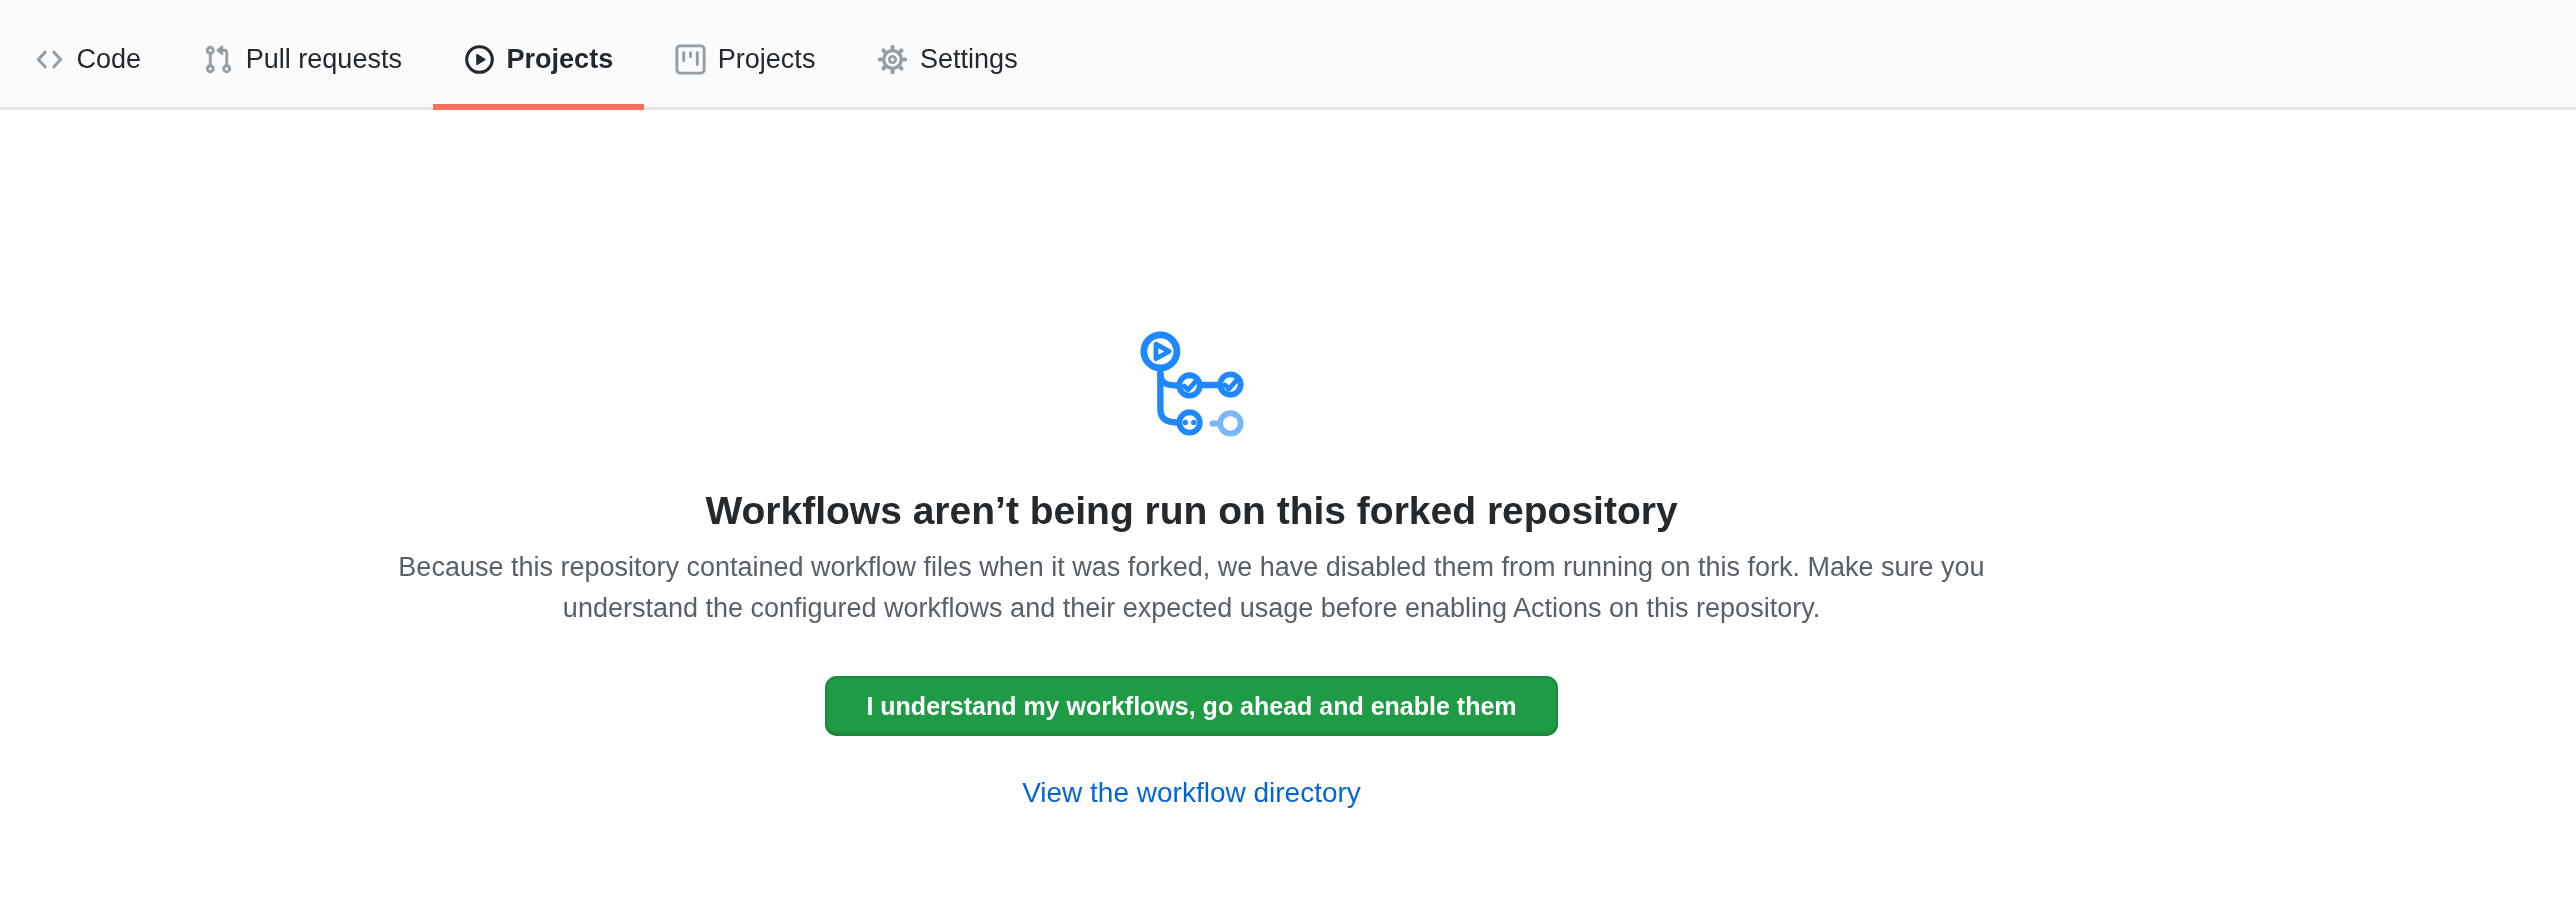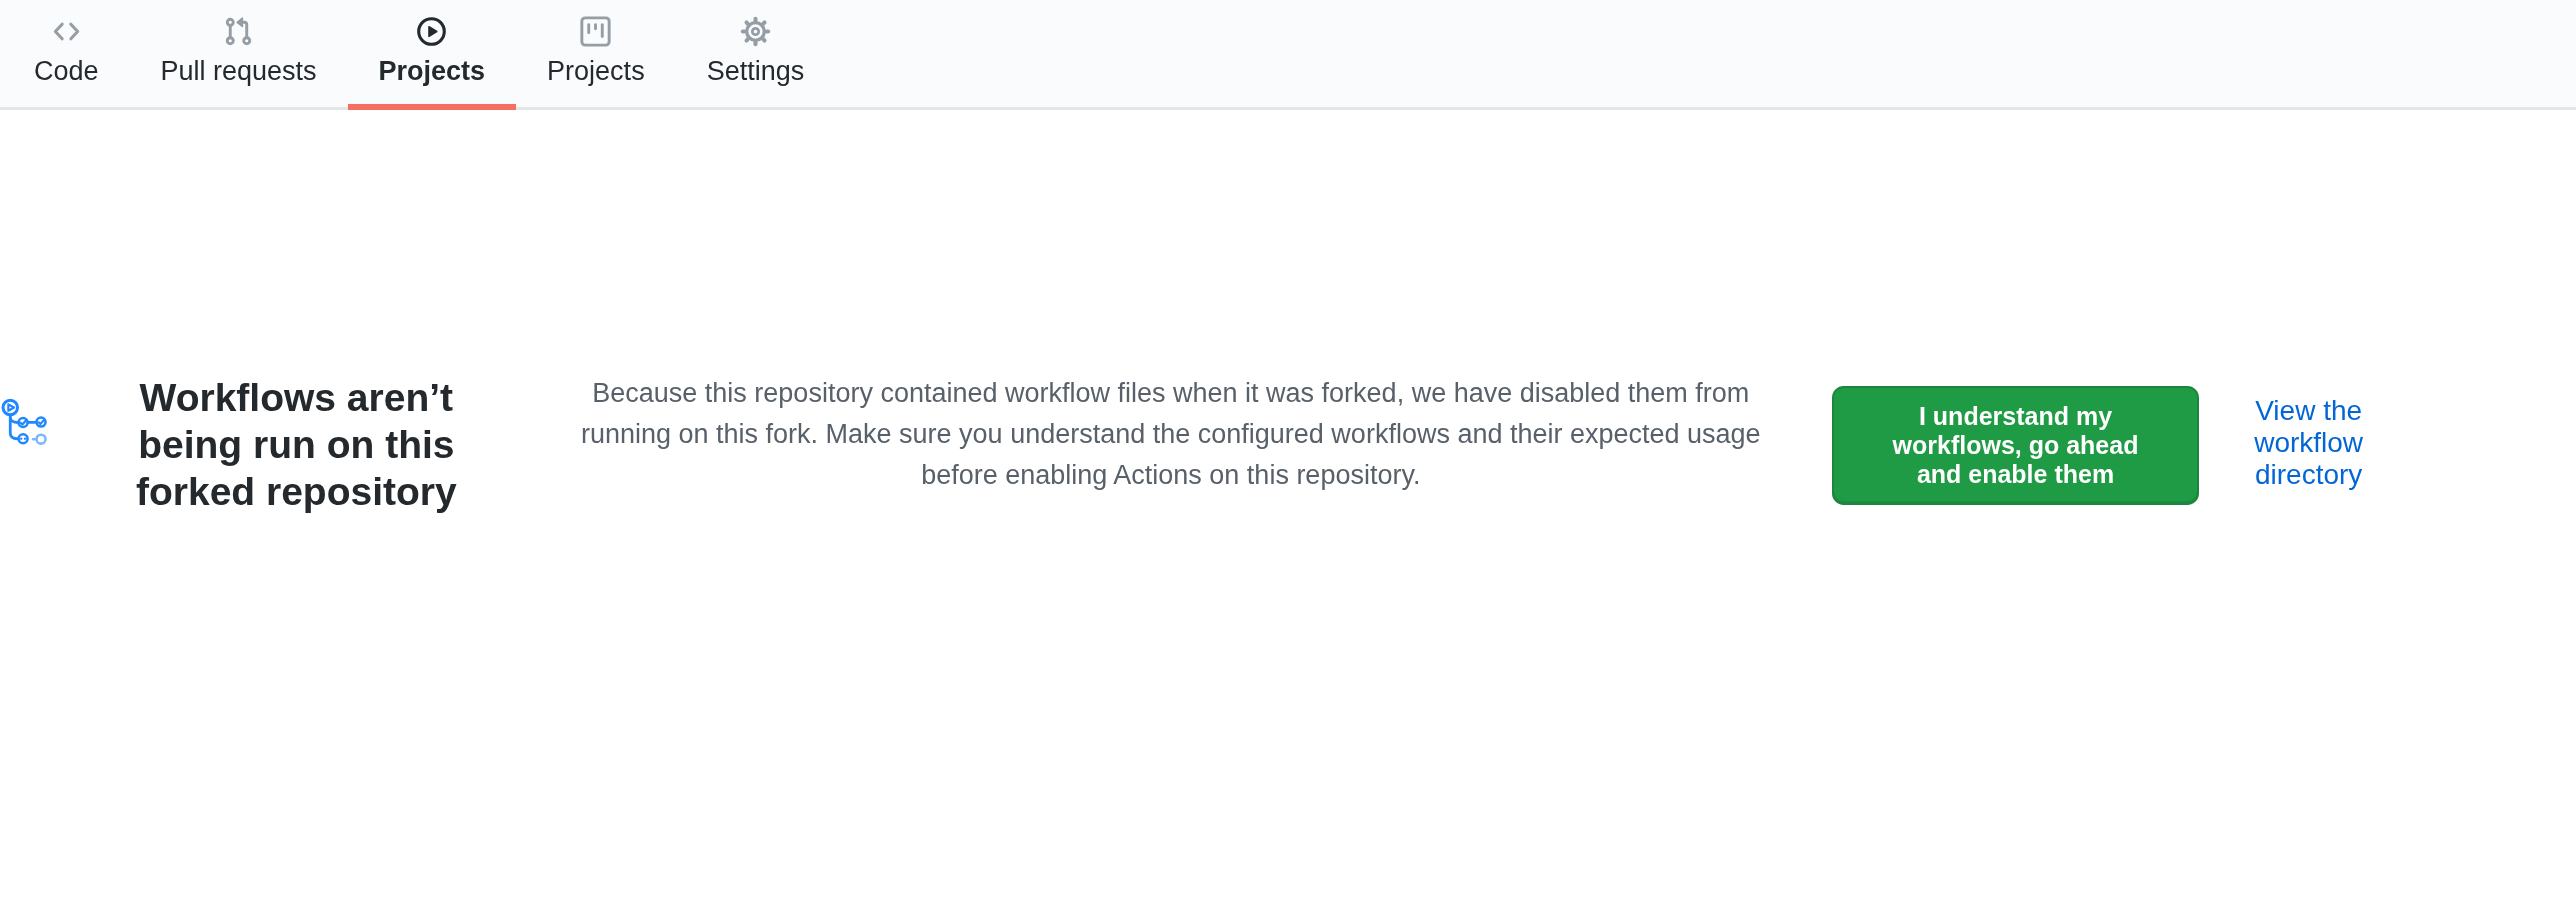--- a/index.html
+++ b/index.html
@@ -37,41 +37,40 @@
     position:relative;z-index:1;
     display:flex;align-items:stretch;
     height:110px;padding-left:2.9px;
   }
   .nav-tab{
     display:flex;align-items:center;gap:11.7px;
     padding:15.6px 31px 0 31px;
     border-bottom:6.8px solid transparent;
     font-size:27px;line-height:1;
     color:var(--tab-text);
-    cursor:pointer;white-space:nowrap;flex-direction:column;
+    cursor:pointer;white-space:nowrap;
   }
   .nav-tab .octicon{width:31px;height:31px;color:var(--icon-gray);flex:none;display:block;}
   .nav-tab.active{font-weight:bold;border-bottom-color:var(--accent-underline);}
   .nav-tab.active .octicon{color:var(--tab-text);}
   
   .main{
     width:2383px;
-    display:flex;flex-direction:row;align-items:center;
+    display:flex;flex-direction:column;align-items:center;
     padding-top:219px;
     text-align:center;
-    gap:35px;
   }
   .wf-illustration{width:109px;height:113px;display:block;}
   .blankslate-heading{
     margin:45px 0 0 0;
     font-size:39px;line-height:47px;font-weight:bold;
     color:var(--heading-text);
   }
   .blankslate-desc{
-    margin:24px 0 0 0;
+    margin:13px 0 0 0;
     max-width:1603px;
     font-size:27px;line-height:41px;
     color:var(--body-text);
     text-align:center;
   }
   .enable-btn{
     margin-top:47px;
     background:var(--btn-green);
     color:#ffffff;
     font-family:inherit;

